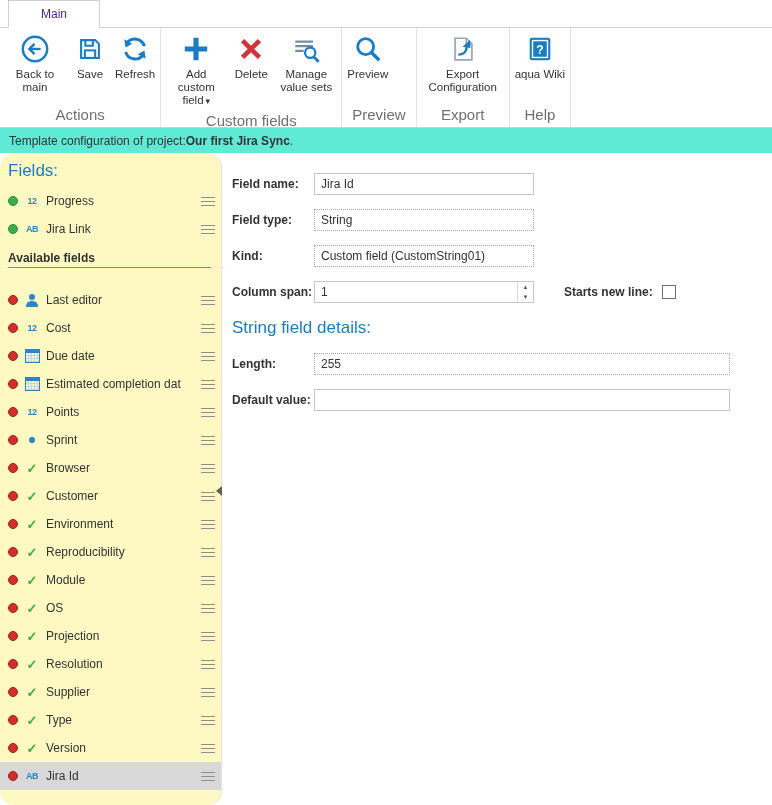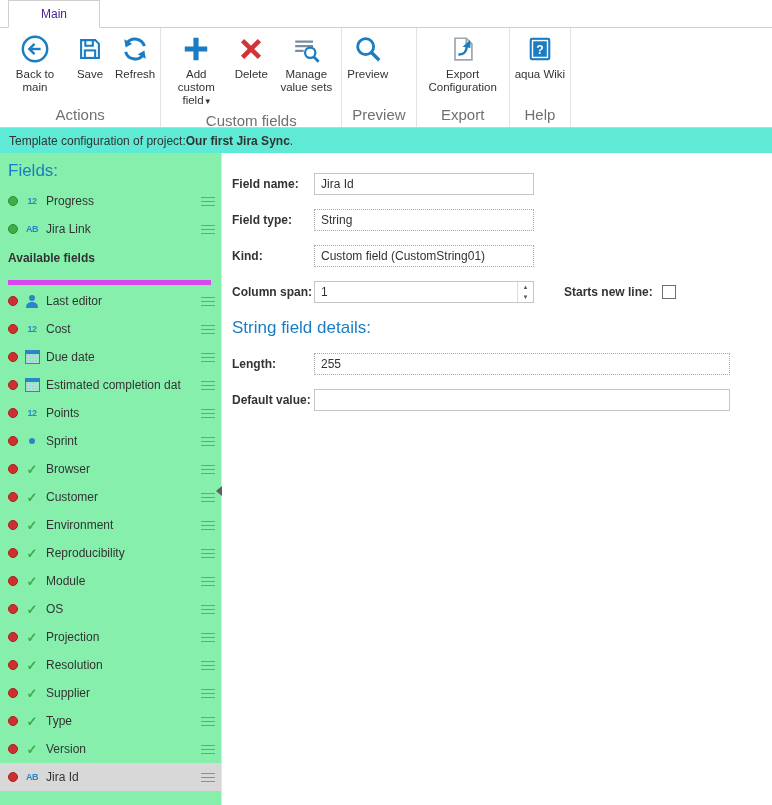--- a/index.html
+++ b/index.html
@@ -34,23 +34,23 @@
   .caret::after { content:"▾"; font-size:9px; color:#333; margin-left:2px; }
 
   
   .title-strip { height:25px; background:#5eead4; display:flex; align-items:center; padding:0 9px; }
   .title-strip .proj { font-weight:bold; }
 
   
   .content { height:652px; display:flex; position:relative; overflow:hidden; }
 
   
-  .sidebar { width:222px; flex:0 0 222px; border-right:1px solid #e4e4e4; overflow:hidden; background:#86efac; }
+  .sidebar { width:222px; flex:0 0 222px; border-right:1px solid #e4e4e4; overflow:hidden; background:#fef9c3;border-radius:14px; }
   .sidebar-heading { color:#1a7dc4; font-size:17px; line-height:20px; margin:8px 0 6px 8px; font-weight:normal; }
-  .available-heading { font-weight:bold; margin:8px 10px 2px 8px; padding-bottom:15px; border-bottom:5px solid #d946ef; }
+  .available-heading { font-weight:bold; margin:8px 10px 18px 8px; padding-bottom:2px; border-bottom:1px solid #d946ef; }
   .field-item { display:flex; align-items:center; gap:6px; height:28px; padding:0 6px 0 8px; }
   .field-item.selected { background:#d8d8d8; }
   .field-label { flex:1; white-space:nowrap; overflow:hidden; }
   .status-dot { width:10px; height:10px; border-radius:50%; flex:0 0 10px; }
   .status-dot.green { background:#3fae49; border:1px solid #2d8c37; }
   .status-dot.red { background:#d02f2f; border:1px solid #a52222; }
   .grip { width:14px; height:9px; flex:0 0 14px; margin-left:auto; cursor:grab;
     background:linear-gradient(to bottom,#8f8f8f 0 1px,transparent 1px 4px,#8f8f8f 4px 5px,transparent 5px 8px,#8f8f8f 8px 9px); }
 
   .ticon { width:16px; height:15px; flex:0 0 16px; display:inline-flex; align-items:center; justify-content:center; position:relative; }

